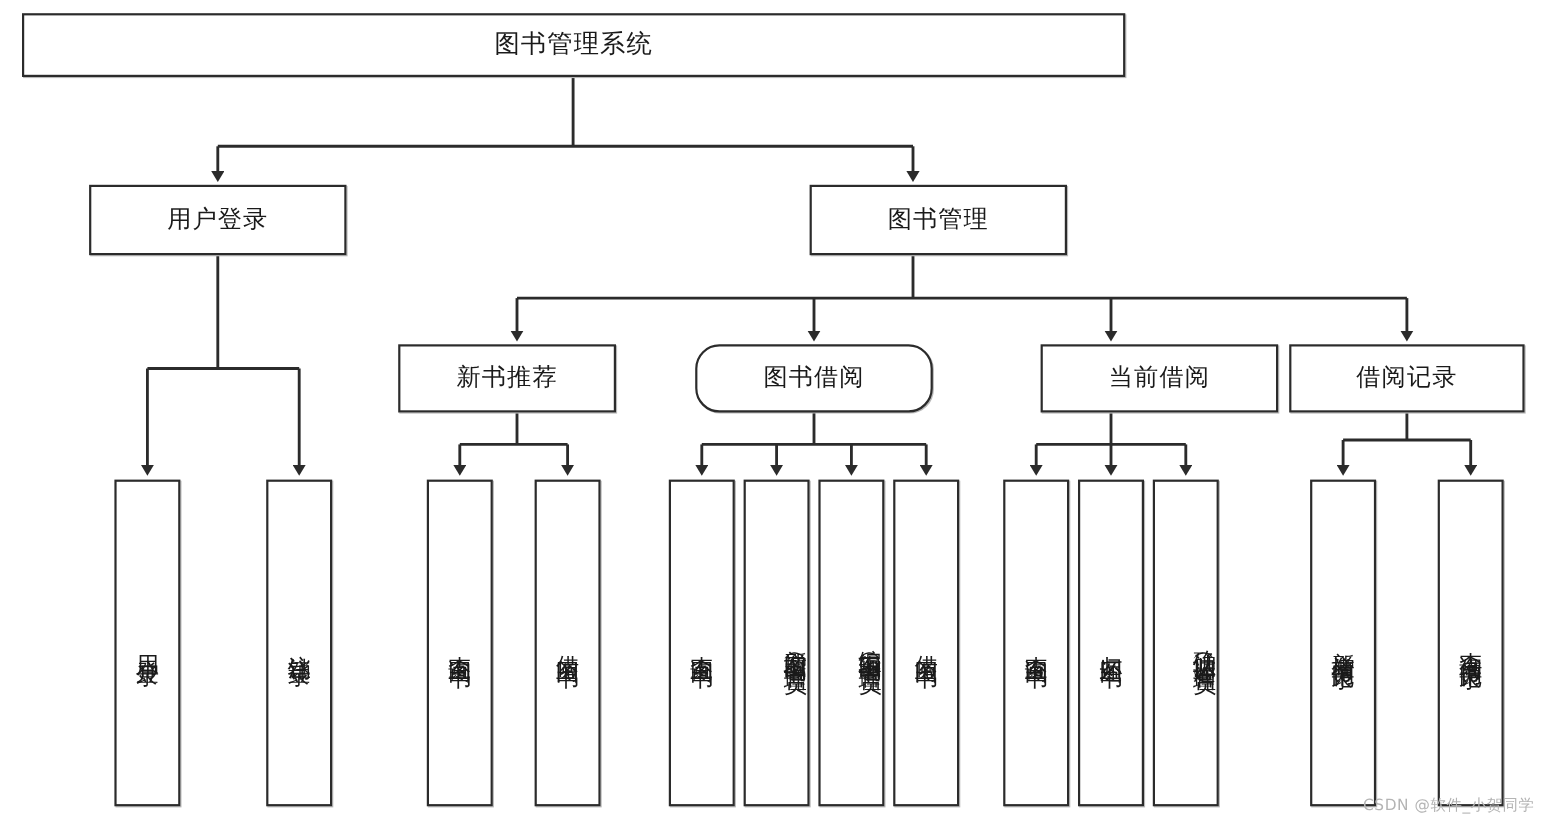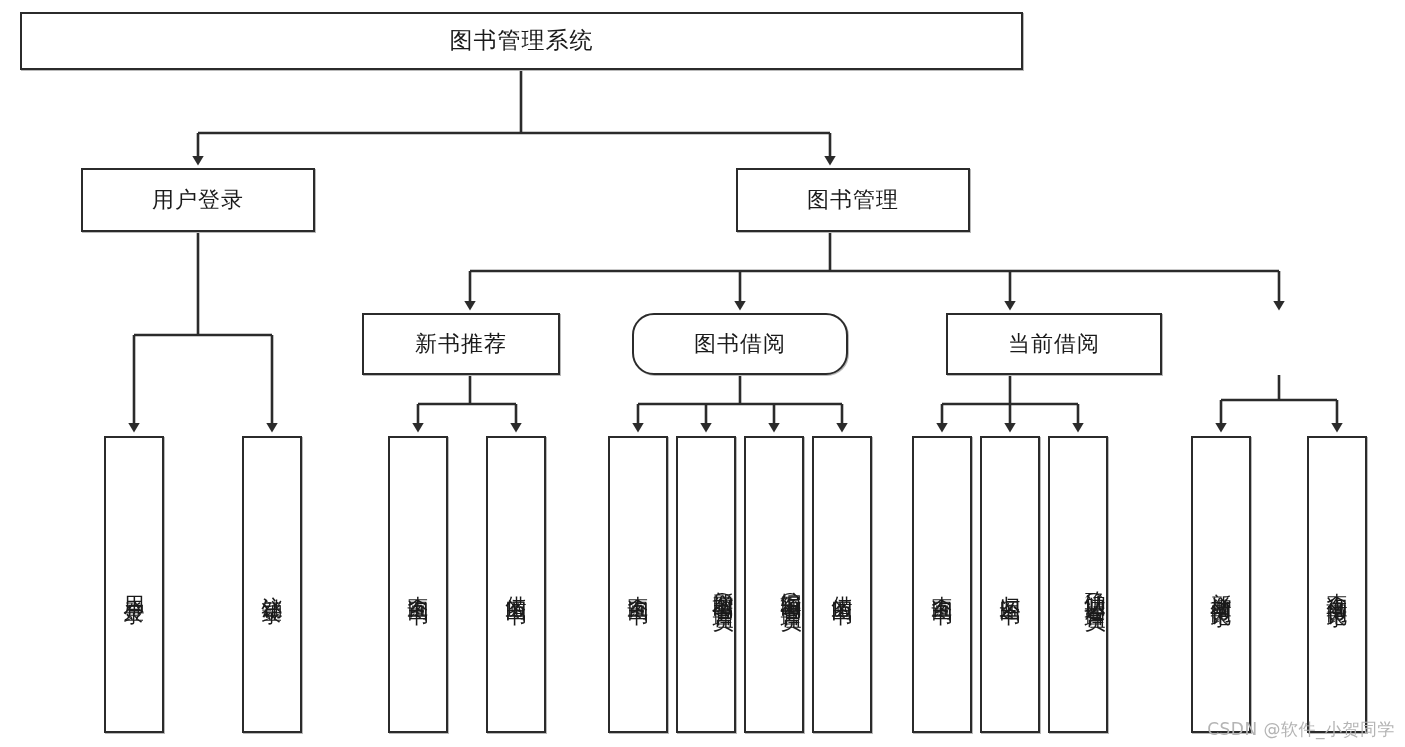--- a/index.html
+++ b/index.html
@@ -56,21 +56,21 @@
     white-space: nowrap;
   }
   .node-v.center-v {
     align-items: center;
     padding-top: 0;
   }
   .watermark {
     position: absolute;
     right: 10px;
     bottom: 6px;
-    font-size: 17px;
+    font-size: 14px;
     color: #b4b4b4;
     white-space: nowrap;
     letter-spacing: 0.5px;
   }
 </style>
 </head>
 <body>
 
 <div id="canvas">
 
@@ -137,20 +137,23 @@
 
   <div class="node node-h" style="left:362px; top:313px; width:198px; height:62px;">
     <span>新书推荐</span>
   </div>
   <div class="node node-h" style="left:632px; top:313px; width:216px; height:62px;border-radius:22px;">
     <span>图书借阅</span>
   </div>
   <div class="node node-h" style="left:902px; top:313px; width:216px; height:62px;margin-left:44px;">
     <span>当前借阅</span>
   </div>
+  <div class="node node-h" style="left:1172px; top:313px; width:214px; height:62px;">
+    <span>借阅记录</span>
+  </div>
 
   <div class="node node-v center-v" style="left:104px; top:436px; width:60px; height:297px;">
     <span>用户登录</span>
   </div>
   <div class="node node-v center-v" style="left:242px; top:436px; width:60px; height:297px;">
     <span>注销登录</span>
   </div>
 
   <div class="node node-v center-v" style="left:388px; top:436px; width:60px; height:297px;">
     <span>查询图书</span>

